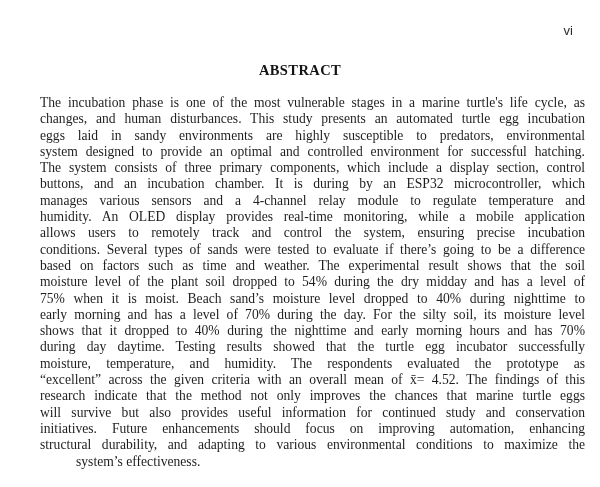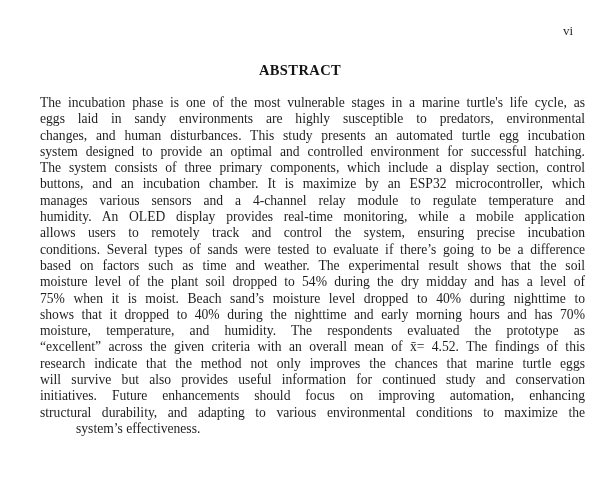--- a/index.html
+++ b/index.html
@@ -15,21 +15,21 @@
     overflow: hidden;
     font-family: "Liberation Serif", serif;
     color: #1e1e1e;
   }
   .page-number {
     position: absolute;
     top: 23px;
     left: 0;
     right: 27px;
     text-align: right;
-    font-family: Liberation Serif, serif;
+    font-family: Liberation Sans, sans-serif;
     font-size: 13px;
     color: #2b2b2b;
   }
   .heading {
     position: absolute;
     top: 62px;
     left: 0;
     width: 600px;
     margin: 0;
     text-align: center;
@@ -63,33 +63,35 @@
 <body>
 
 <div class="page">
 
   <div class="page-number">vi</div>
 
   <h1 class="heading">ABSTRACT</h1>
 
   <div class="abstract">
     <div class="line">The incubation phase is one of the most vulnerable stages in a marine turtle's life cycle, as</div>
+    <div class="line">changes, and human disturbances. This study presents an automated turtle egg incubation</div>
     <div class="line">eggs laid in sandy environments are highly susceptible to predators, environmental</div>
-    <div class="line">changes, and human disturbances. This study presents an automated turtle egg incubation</div>
     <div class="line">system designed to provide an optimal and controlled environment for successful hatching.</div>
     <div class="line">The system consists of three primary components, which include a display section, control</div>
-    <div class="line">buttons, and an incubation chamber. It is maximize by an ESP32 microcontroller, which</div>
+    <div class="line">buttons, and an incubation chamber. It is during by an ESP32 microcontroller, which</div>
     <div class="line">manages various sensors and a 4-channel relay module to regulate temperature and</div>
     <div class="line">humidity. An OLED display provides real-time monitoring, while a mobile application</div>
     <div class="line">allows users to remotely track and control the system, ensuring precise incubation</div>
     <div class="line">conditions. Several types of sands were tested to evaluate if there’s going to be a difference</div>
     <div class="line">based on factors such as time and weather. The experimental result shows that the soil</div>
     <div class="line">moisture level of the plant soil dropped to 54% during the dry midday and has a level of</div>
     <div class="line">75% when it is moist. Beach sand’s moisture level dropped to 40% during nighttime to</div>
+    <div class="line">early morning and has a level of 70% during the day. For the silty soil, its moisture level</div>
     <div class="line">shows that it dropped to 40% during the nighttime and early morning hours and has 70%</div>
+    <div class="line">during day daytime. Testing results showed that the turtle egg incubator successfully</div>
     <div class="line">moisture, temperature, and humidity. The respondents evaluated the prototype as</div>
     <div class="line">“excellent” across the given criteria with an overall mean of x̄= 4.52. The findings of this</div>
     <div class="line">research indicate that the method not only improves the chances that marine turtle eggs</div>
     <div class="line">will survive but also provides useful information for continued study and conservation</div>
     <div class="line">initiatives. Future enhancements should focus on improving automation, enhancing</div>
     <div class="line">structural durability, and adapting to various environmental conditions to maximize the</div>
     <div class="line last">system’s effectiveness.</div>
   </div>
 
 </div>

